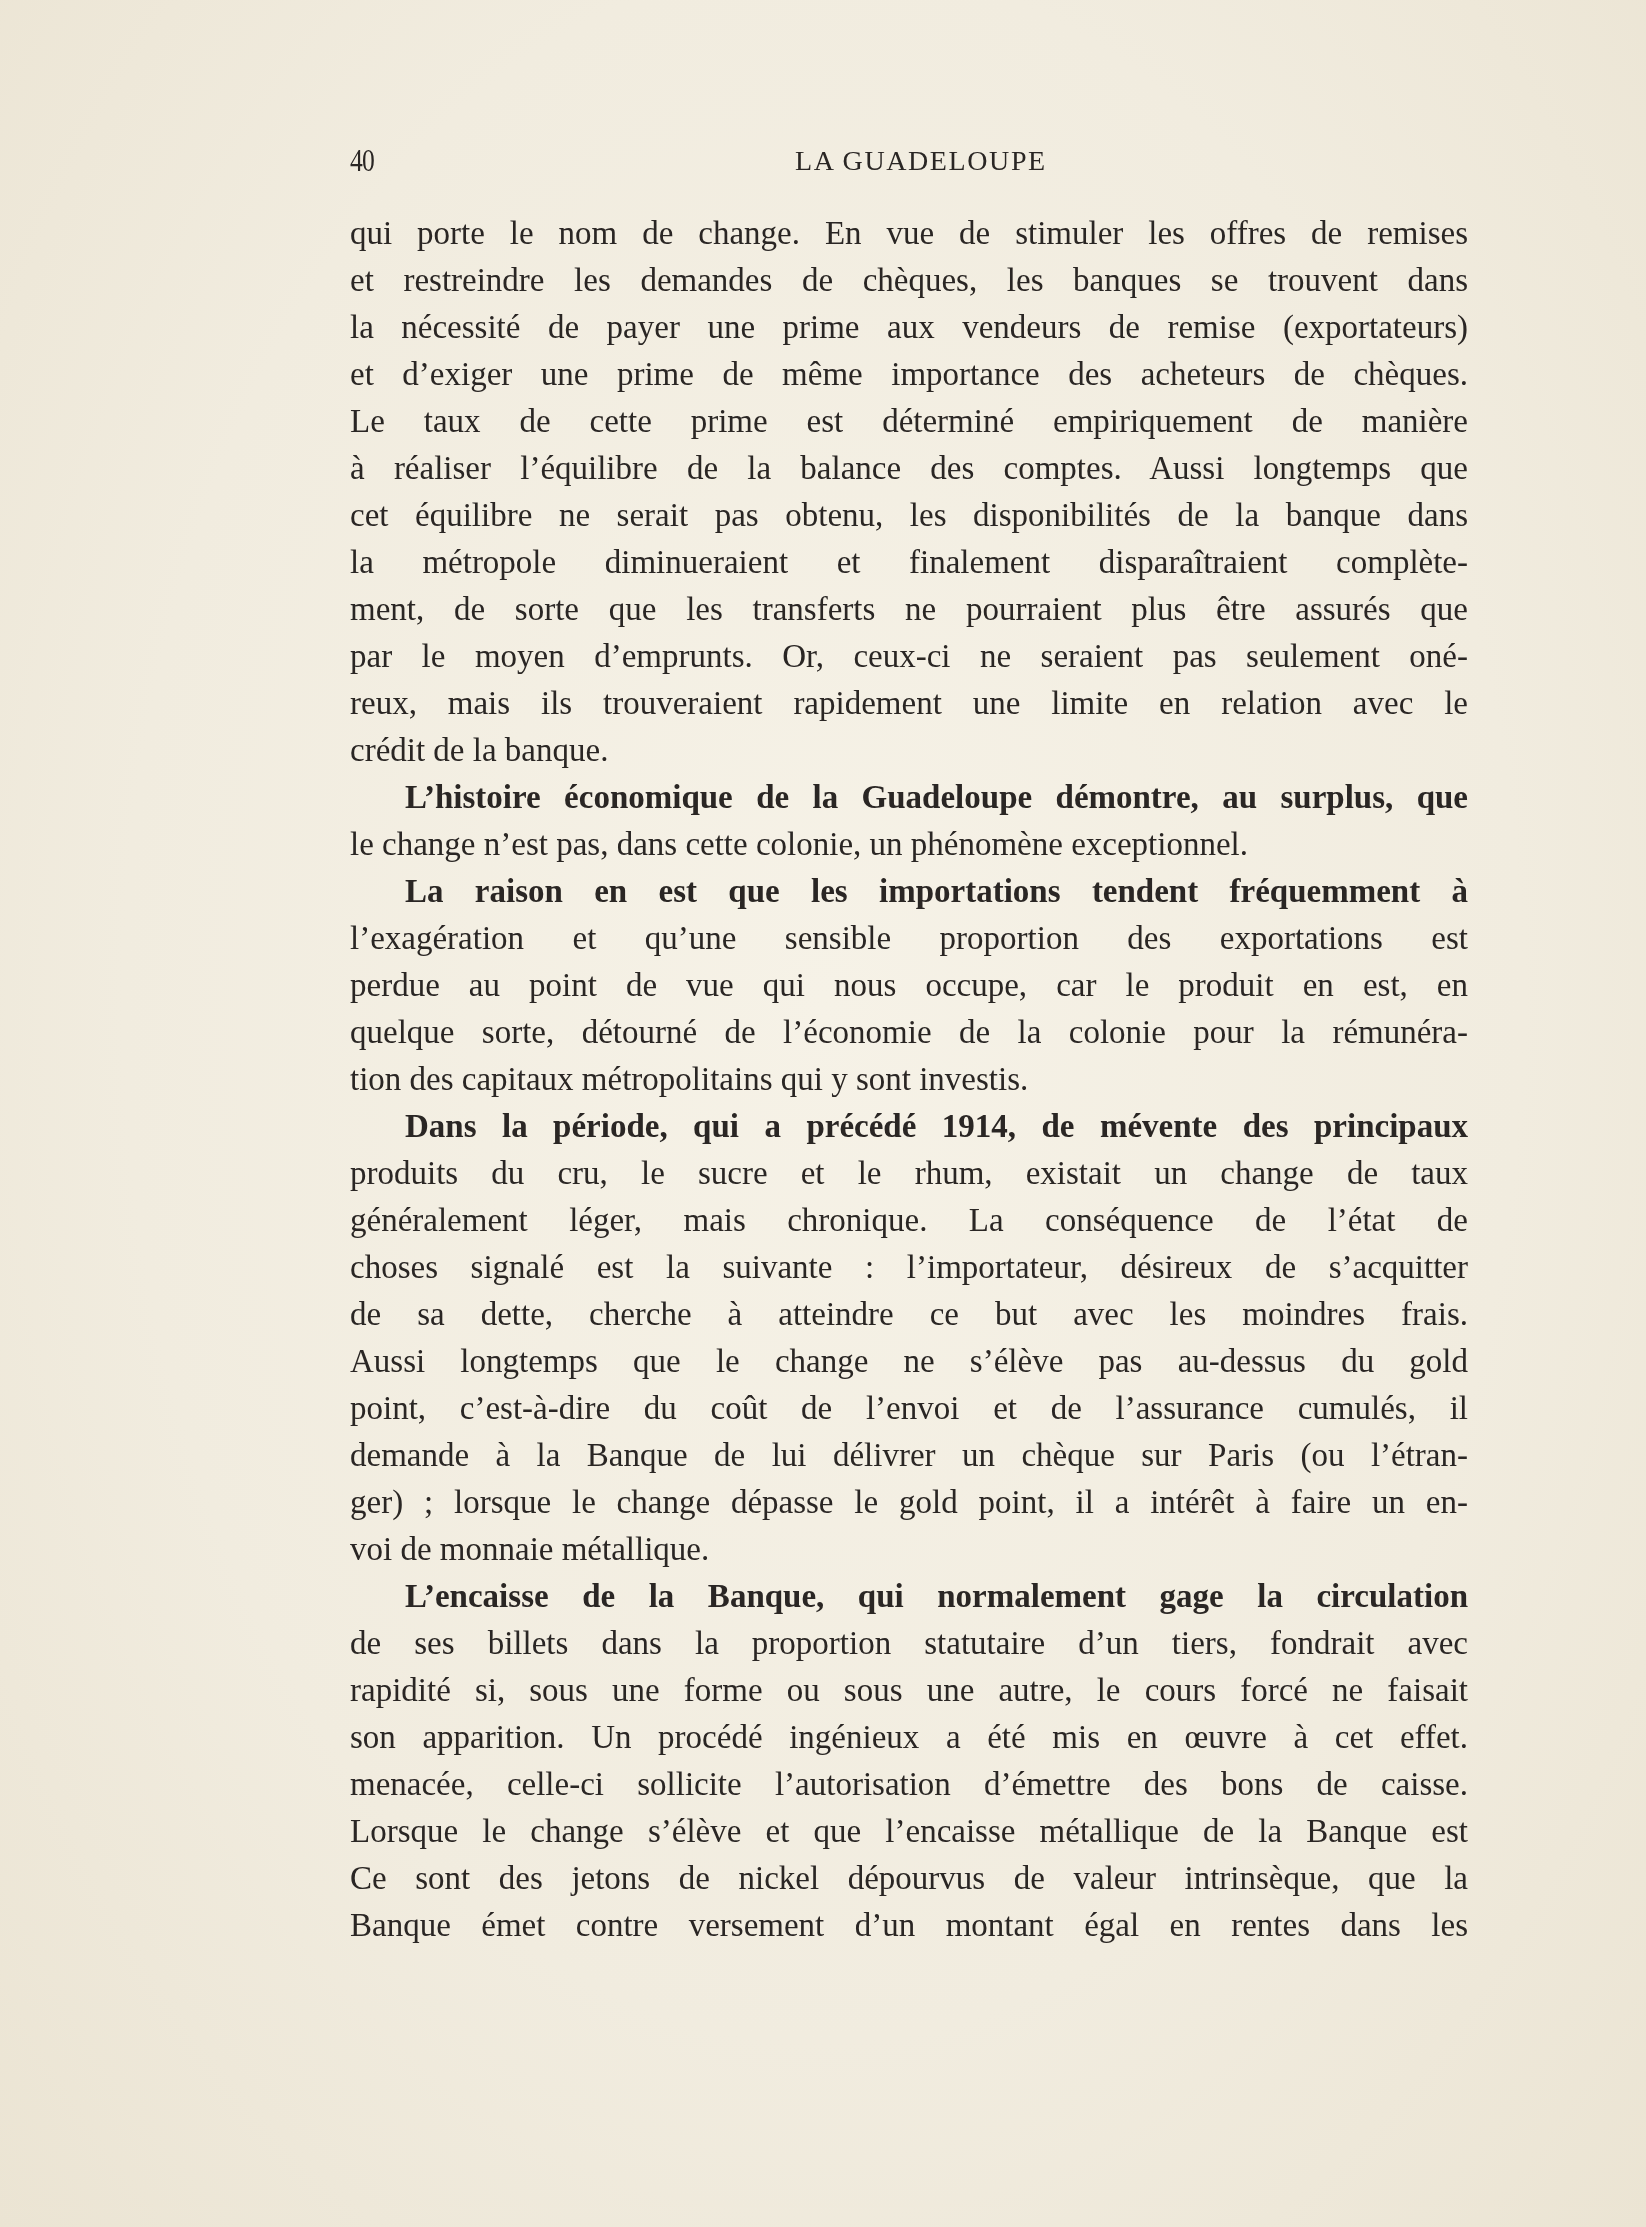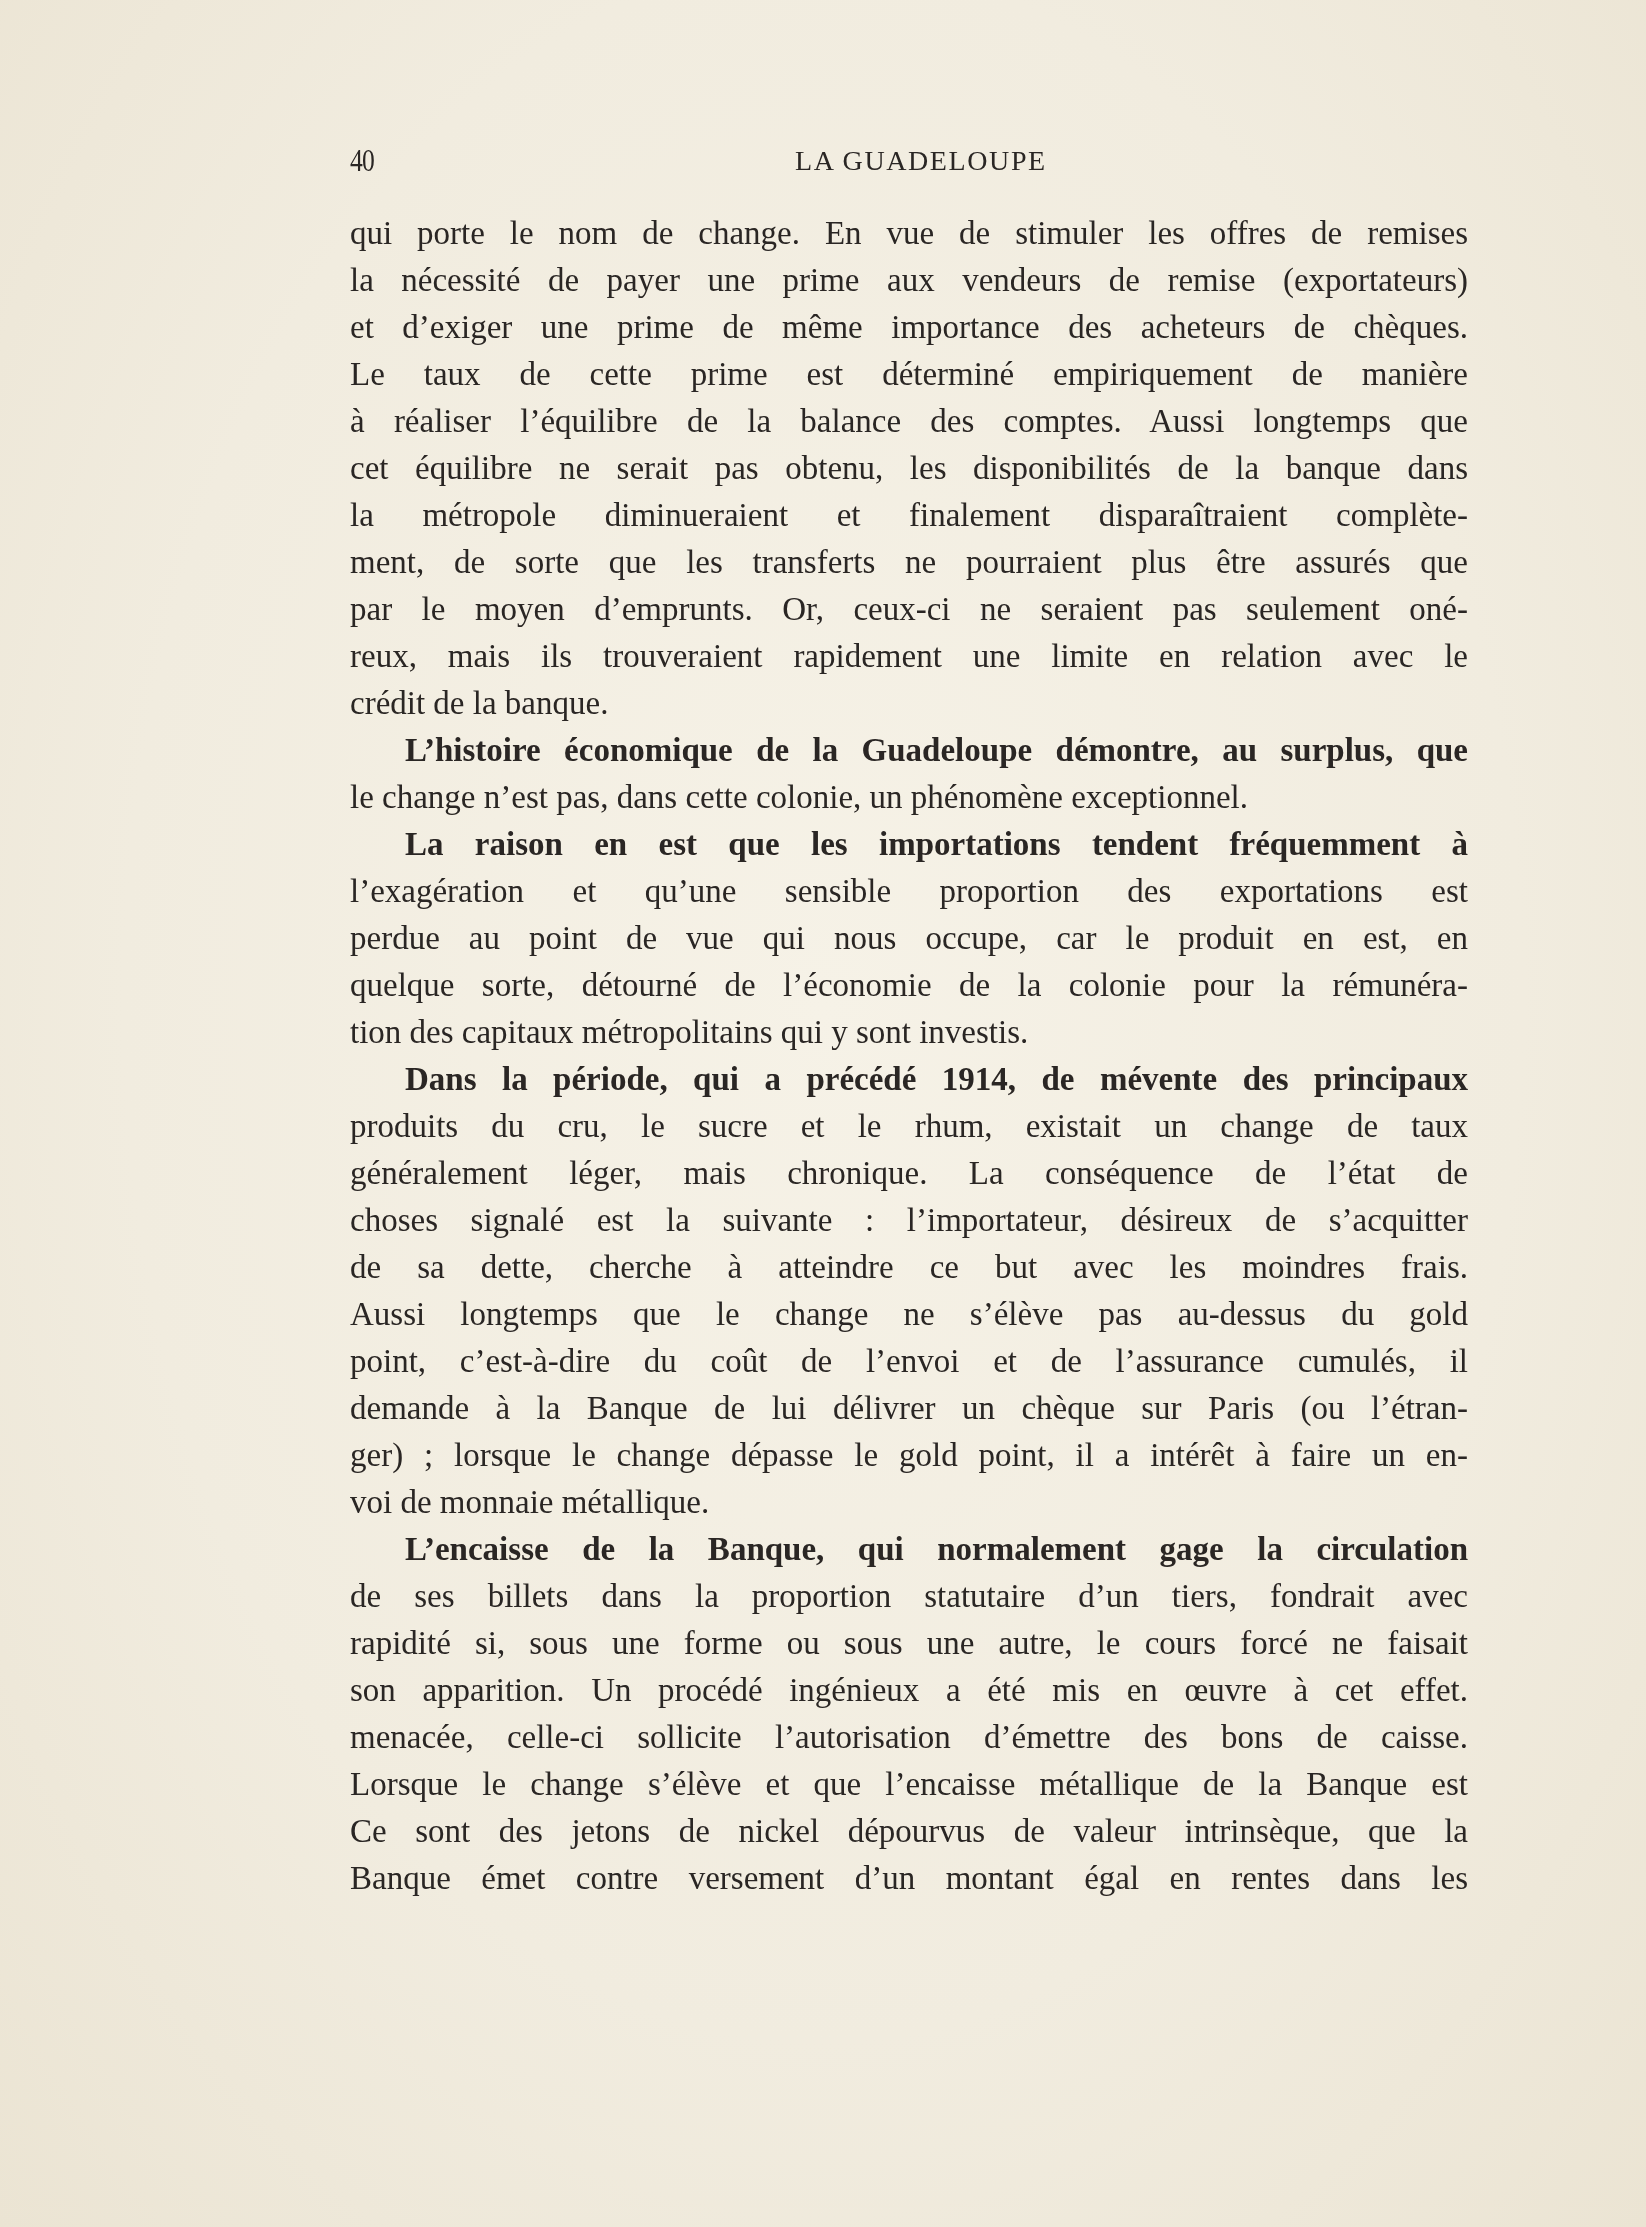--- a/index.html
+++ b/index.html
@@ -46,20 +46,21 @@
 <body>
 
 <div class="page">
   <div class="header">
     <span class="page-number">40</span>
     <span class="running-title">LA GUADELOUPE</span>
   </div>
 
   <div class="body-text">
     <span class="line">qui porte le nom de change. En vue de stimuler les offres de remises</span>
+    <span class="line">et restreindre les demandes de chèques, les banques se trouvent dans</span>
     <span class="line">la nécessité de payer une prime aux vendeurs de remise (exportateurs)</span>
     <span class="line">et d’exiger une prime de même importance des acheteurs de chèques.</span>
     <span class="line">Le taux de cette prime est déterminé empiriquement de manière</span>
     <span class="line">à réaliser l’équilibre de la balance des comptes. Aussi longtemps que</span>
     <span class="line">cet équilibre ne serait pas obtenu, les disponibilités de la banque dans</span>
     <span class="line">la métropole diminueraient et finalement disparaîtraient complète-</span>
     <span class="line">ment, de sorte que les transferts ne pourraient plus être assurés que</span>
     <span class="line">par le moyen d’emprunts. Or, ceux-ci ne seraient pas seulement oné-</span>
     <span class="line">reux, mais ils trouveraient rapidement une limite en relation avec le</span>
     <span class="line last">crédit de la banque.</span>

